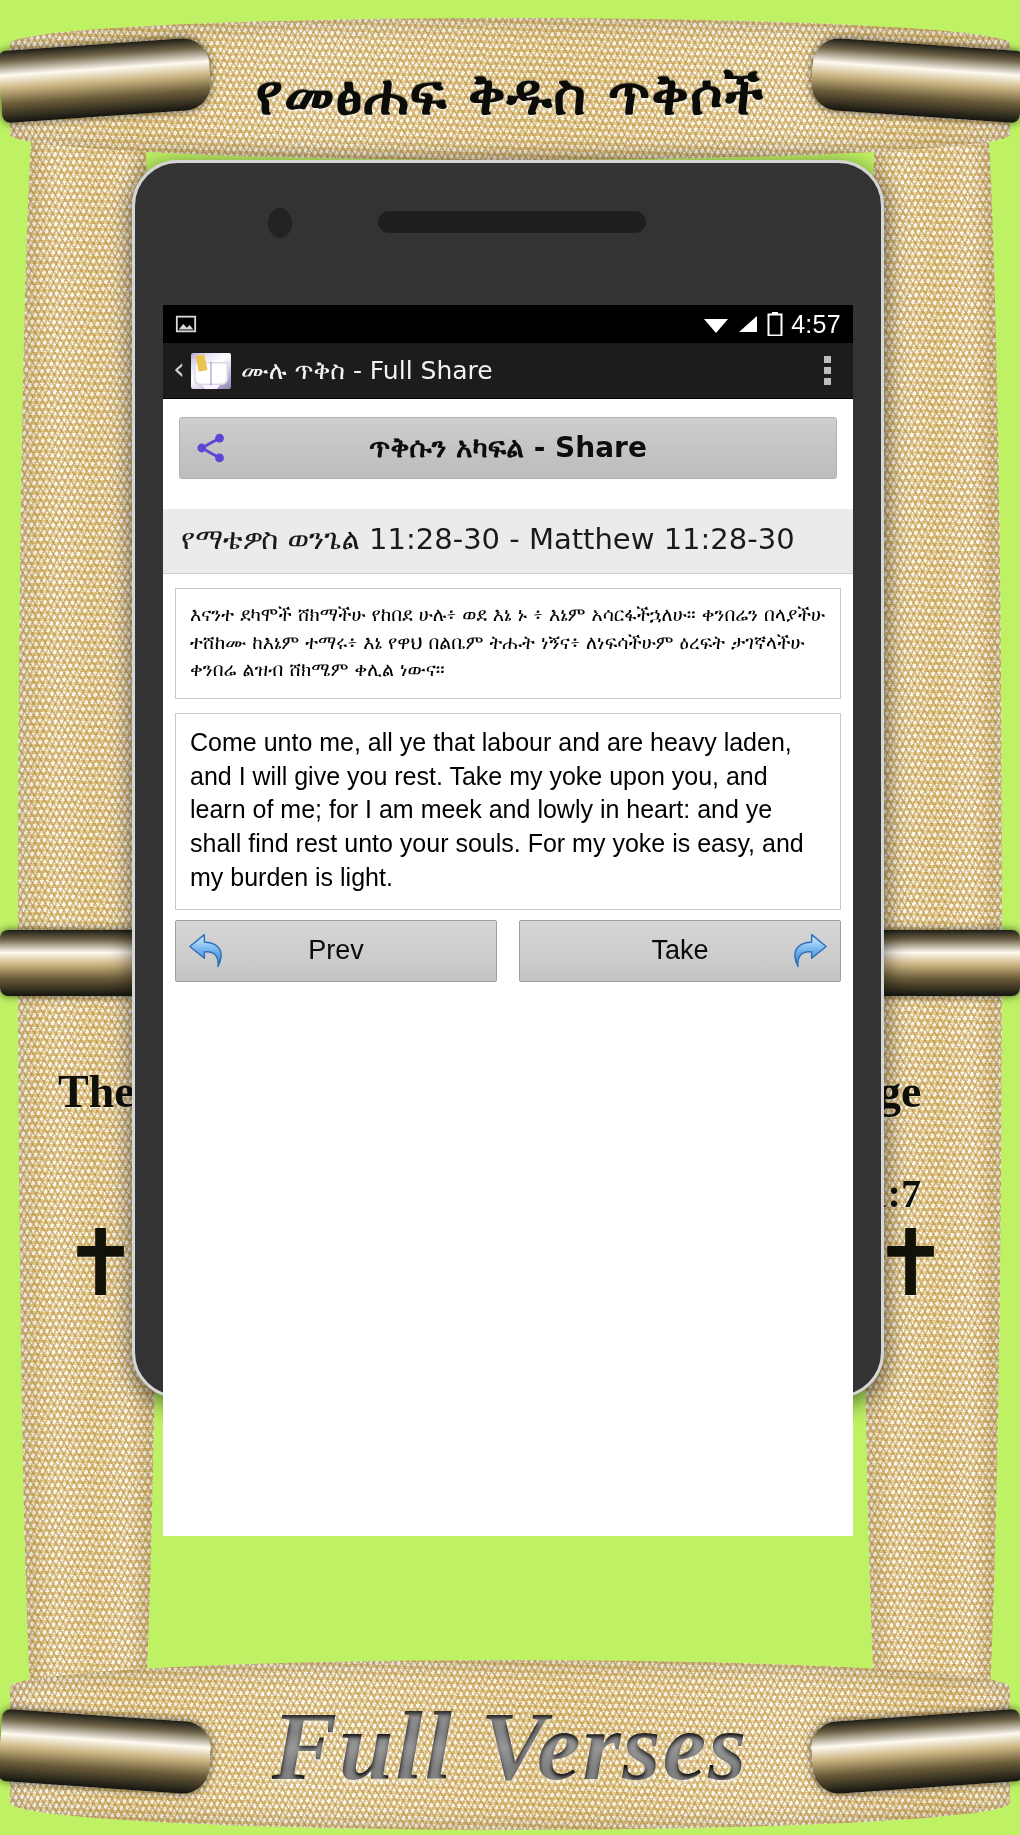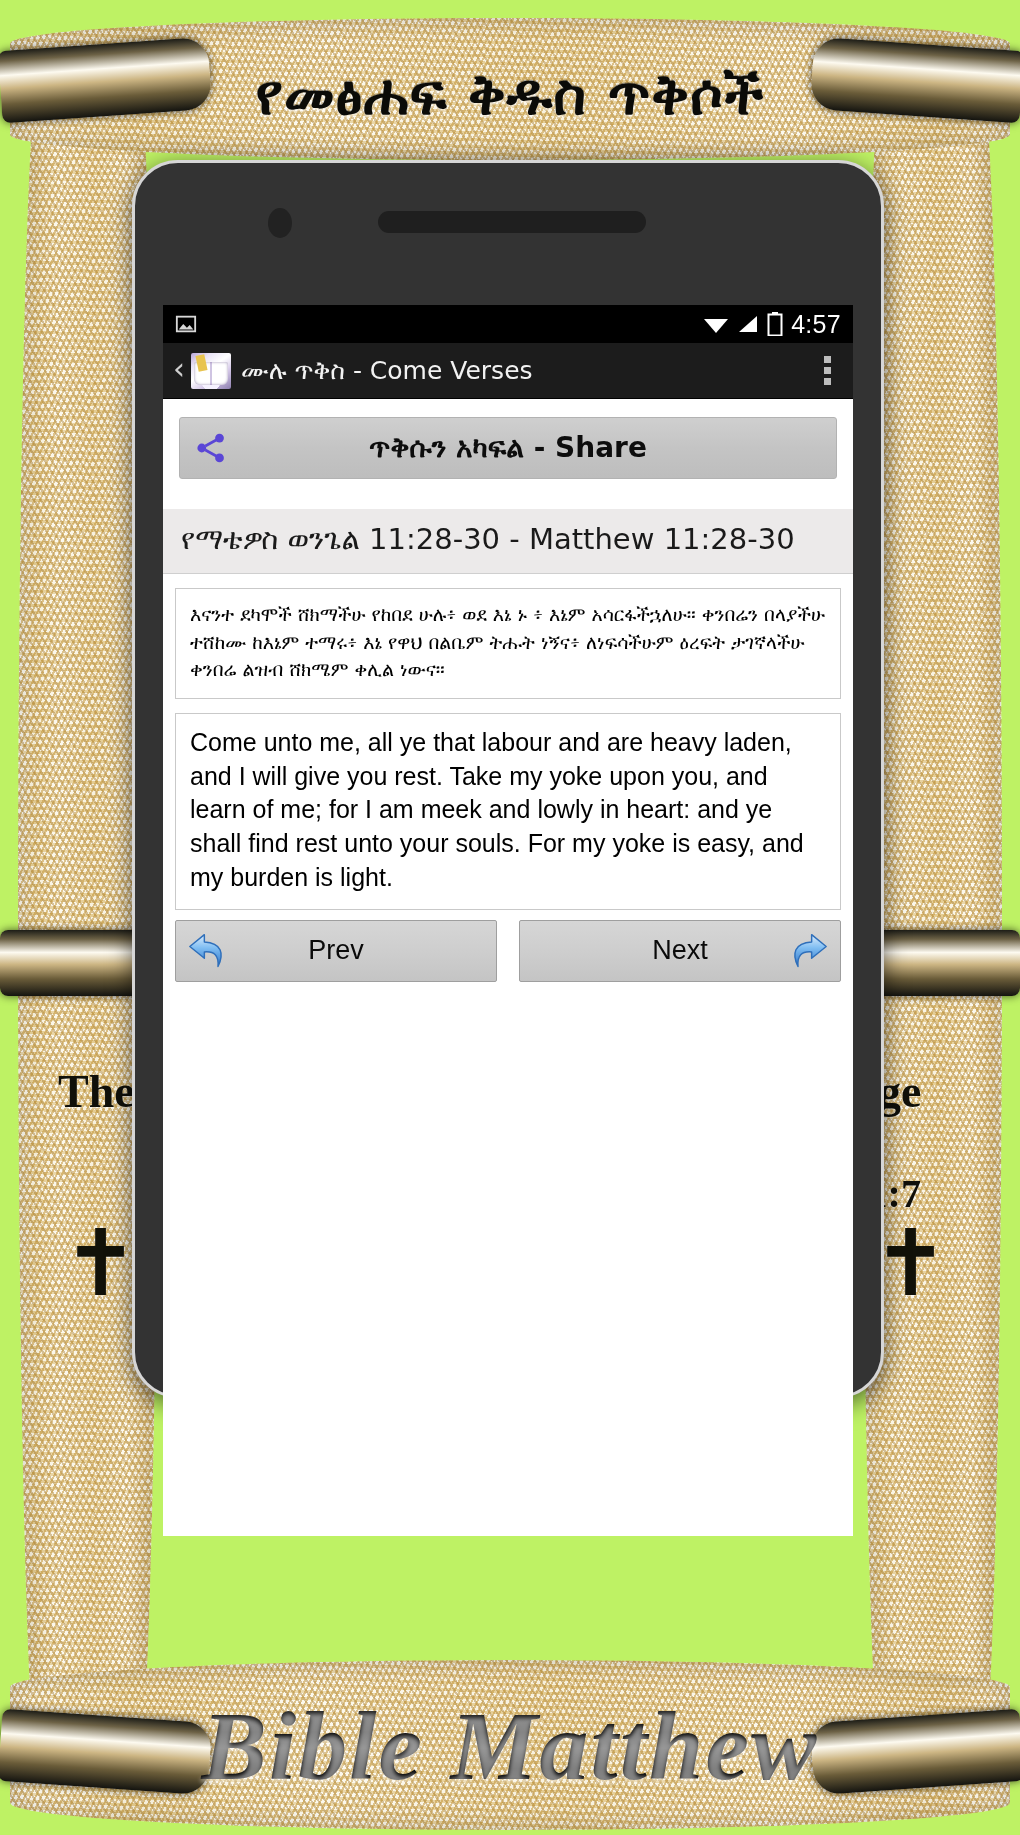--- a/index.html
+++ b/index.html
@@ -368,21 +368,21 @@
 
     <div class="banner-title banner-top-title">የመፅሐፍ ቅዱስ ጥቅሶች</div>
 
     <div class="side-quote side-quote-left">The f</div>
     <div class="side-quote side-quote-right">edge</div>
     <div class="side-quote side-ref-right">s 1:7</div>
 
     <div class="cross cross-l">✝</div>
     <div class="cross cross-r">✝</div>
 
-    <div class="banner-title banner-bottom-title">Bible Matthew</div>
+    <div class="banner-title banner-bottom-title">Full Verses</div>
   </div>
 
   <div class="phone"></div>
   <div class="phone-cam"></div>
   <div class="phone-speaker"></div>
   <div class="phone-home"></div>
 
   <div class="screen">
 
     <div class="statusbar">
@@ -404,21 +404,21 @@
           <rect x="1.5" y="2.5" width="13" height="21" fill="none" stroke="#ffffff" stroke-width="2"></rect>
           <path d="M9.5 5 L5 13 H8 L6.5 21 L11 12 H8 Z" fill="#000000"></path>
         </svg>
         <span class="sb-clock">4:57</span>
       </div>
     </div>
 
     <div class="actionbar">
       <div class="ab-back">‹</div>
       <div class="app-icon"></div>
-      <div class="ab-title">ሙሉ ጥቅስ - Come Verses</div>
+      <div class="ab-title">ሙሉ ጥቅስ - Full Share</div>
       <div class="ab-overflow">
         <span></span>
           <span></span>
           <span></span>
       </div>
     </div>
 
     <div class="content">
 
       <div class="share-btn">
@@ -461,20 +461,20 @@
           <svg class="nav-arrow right" viewBox="0 0 48 44">
             <defs>
               <linearGradient id="gradR" x1="0" y1="0" x2="0" y2="1">
                 <stop offset="0%" stop-color="#dcecfb"></stop>
                 <stop offset="42%" stop-color="#7fbdf2"></stop>
                 <stop offset="100%" stop-color="#2f74c8"></stop>
               </linearGradient>
             </defs>
             <path d="M28 4 L44 17 L28 30 L28 23 C17 22 12 27 13 39 C6 25 9 13 28 12 Z" fill="url(#gradR)" stroke="#2f6fba" stroke-width="1.6" stroke-linejoin="round"></path>
           </svg>
-          <span class="nav-label">Next</span>
+          <span class="nav-label">Take</span>
         </div>
       </div>
 
       <div class="filler"></div>
     </div>
   </div>
 </div>
 
 </body></html>

